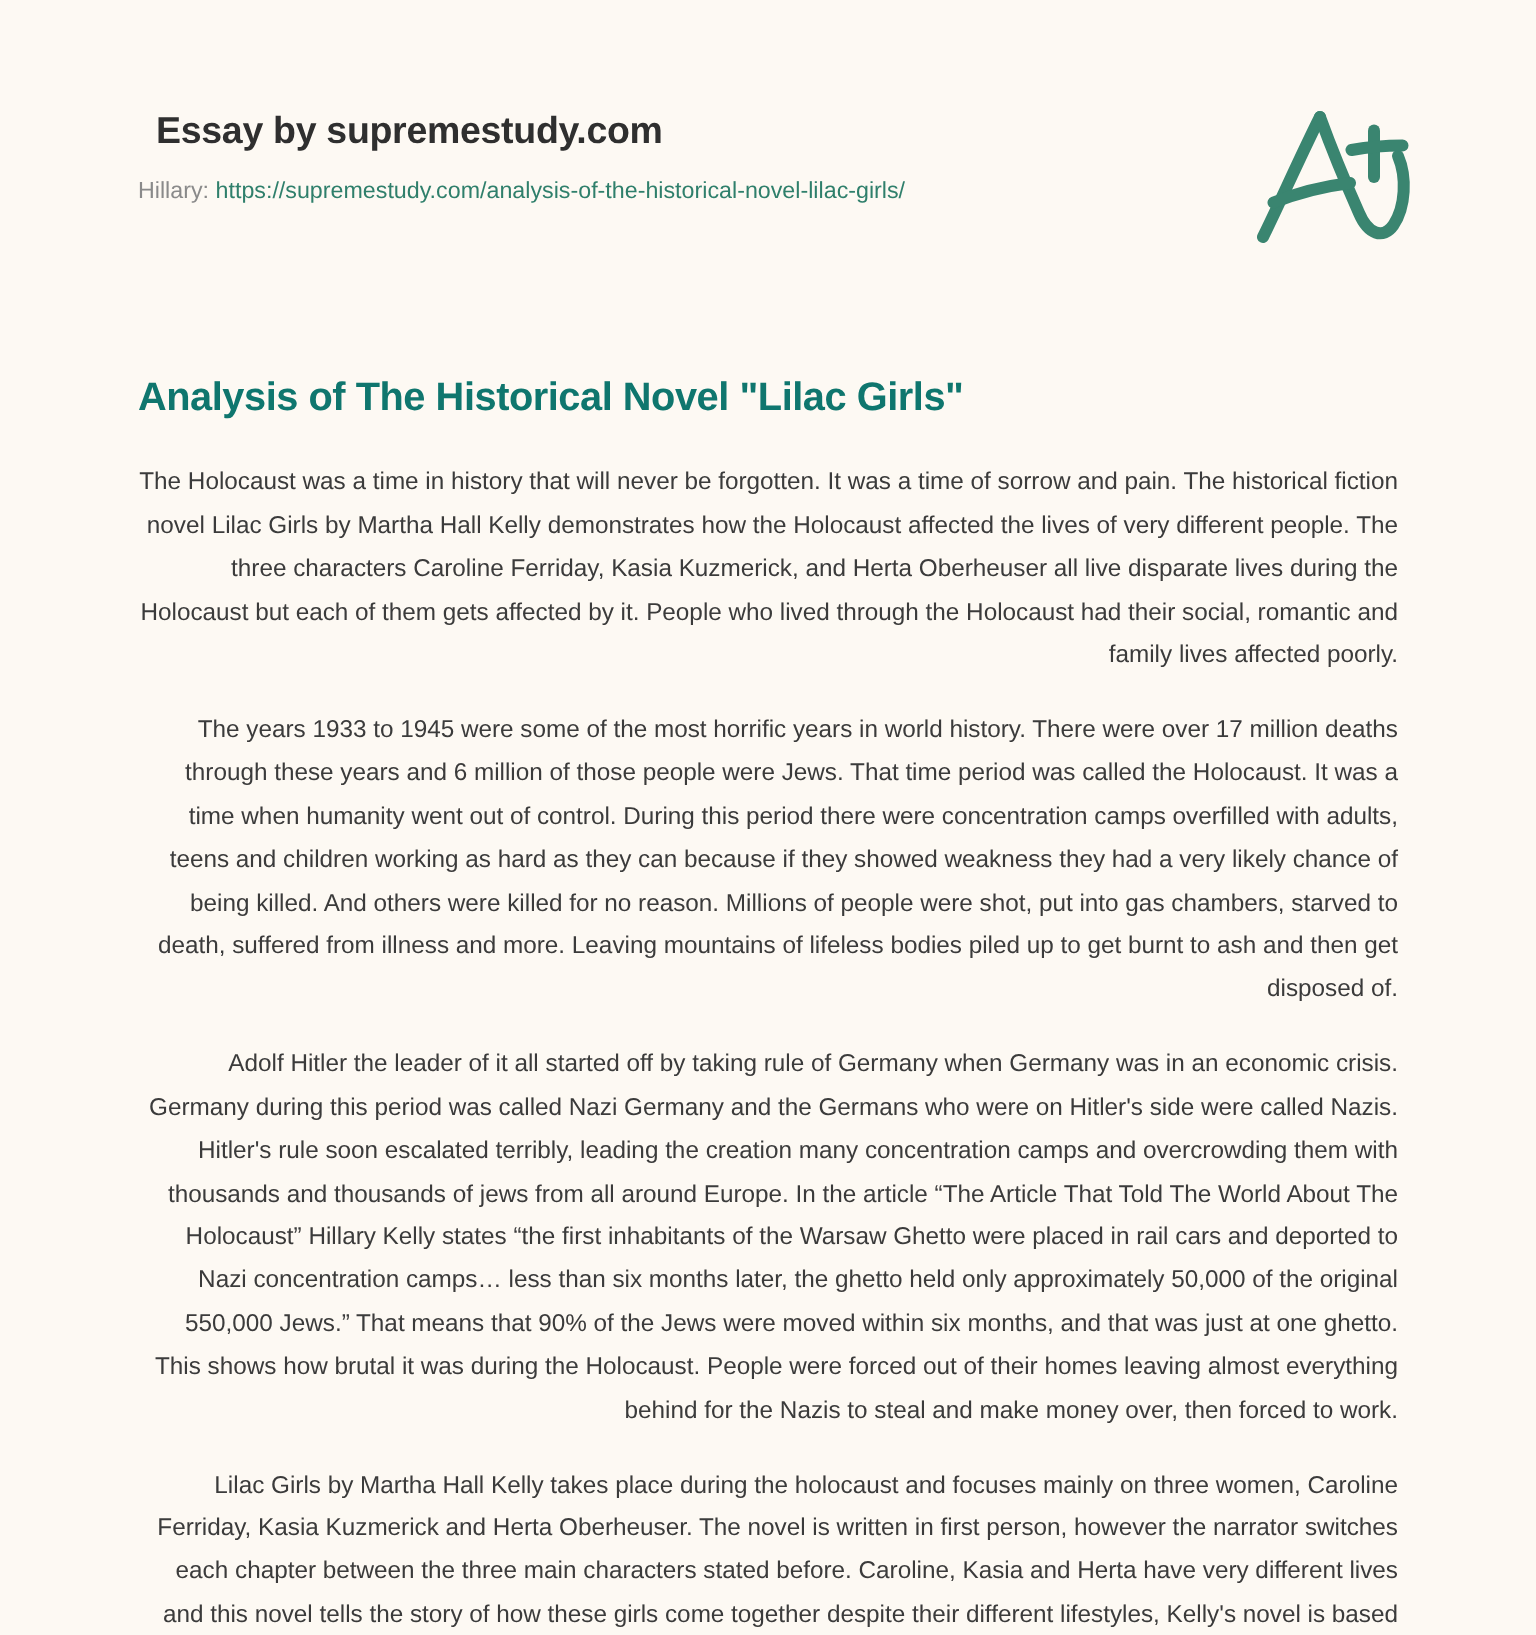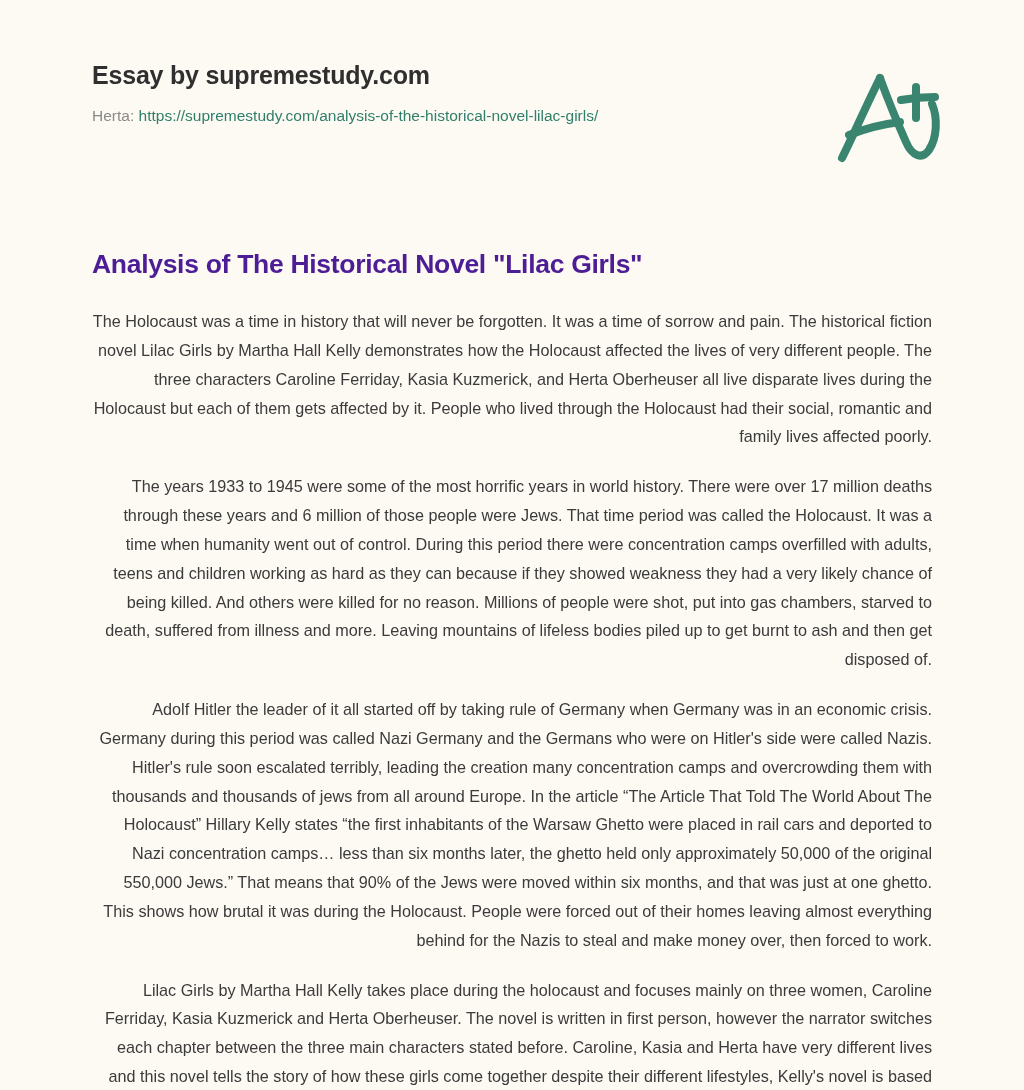--- a/index.html
+++ b/index.html
@@ -28,21 +28,21 @@
     padding: 62px 92px 0 92px;
     height: 160px;
     box-sizing: border-box;
   }
   .brand-line {
     font-size: 25px;
     font-weight: bold;
     letter-spacing: -0.2px;
     color: #2f2f2f;
     line-height: 1.1;
-    margin: 0;
+    margin: 12px;
   }
   .source-line {
     margin-top: 17px;
     font-size: 15.5px;
     color: #8a8a8a;
     line-height: 1.2;
     white-space: nowrap;
   }
   .source-label {
     color: #8a8a8a;
@@ -67,21 +67,21 @@
   }
 
   
   .article {
     padding: 0 92px;
     box-sizing: border-box;
   }
   .article-title {
     font-size: 26.5px;
     font-weight: bold;
-    color: #4c1d95;
+    color: #0f766e;
     letter-spacing: -0.3px;
     margin: 88px 0 0 0;
     line-height: 1.25;
   }
   .body-copy {
     margin-top: 26px;
   }
   .body-copy p {
     font-size: 16.2px;
     line-height: 1.78;
@@ -95,21 +95,21 @@
   }
 </style>
 </head>
 <body>
 
 <div class="page">
 
   <div class="header">
     <div class="brand-line">Essay by supremestudy.com</div>
     <div class="source-line">
-      <span class="source-label">Herta:</span>
+      <span class="source-label">Hillary:</span>
       <span class="source-url">https://supremestudy.com/analysis-of-the-historical-novel-lilac-girls/</span>
     </div>
 
     <div class="logo">
       <svg viewBox="0 0 118 110" xmlns="http://www.w3.org/2000/svg" fill="none" stroke="#3a8570" stroke-linecap="round" stroke-linejoin="round">
 
         <path d="M14 96 C 24 76, 38 44, 52 16" stroke-width="8"></path>
 
         <path d="M52 16 C 60 38, 70 62, 78 80 C 84 94, 94 98, 101 88 C 109 76, 110 56, 104 42" stroke-width="8"></path>
 

